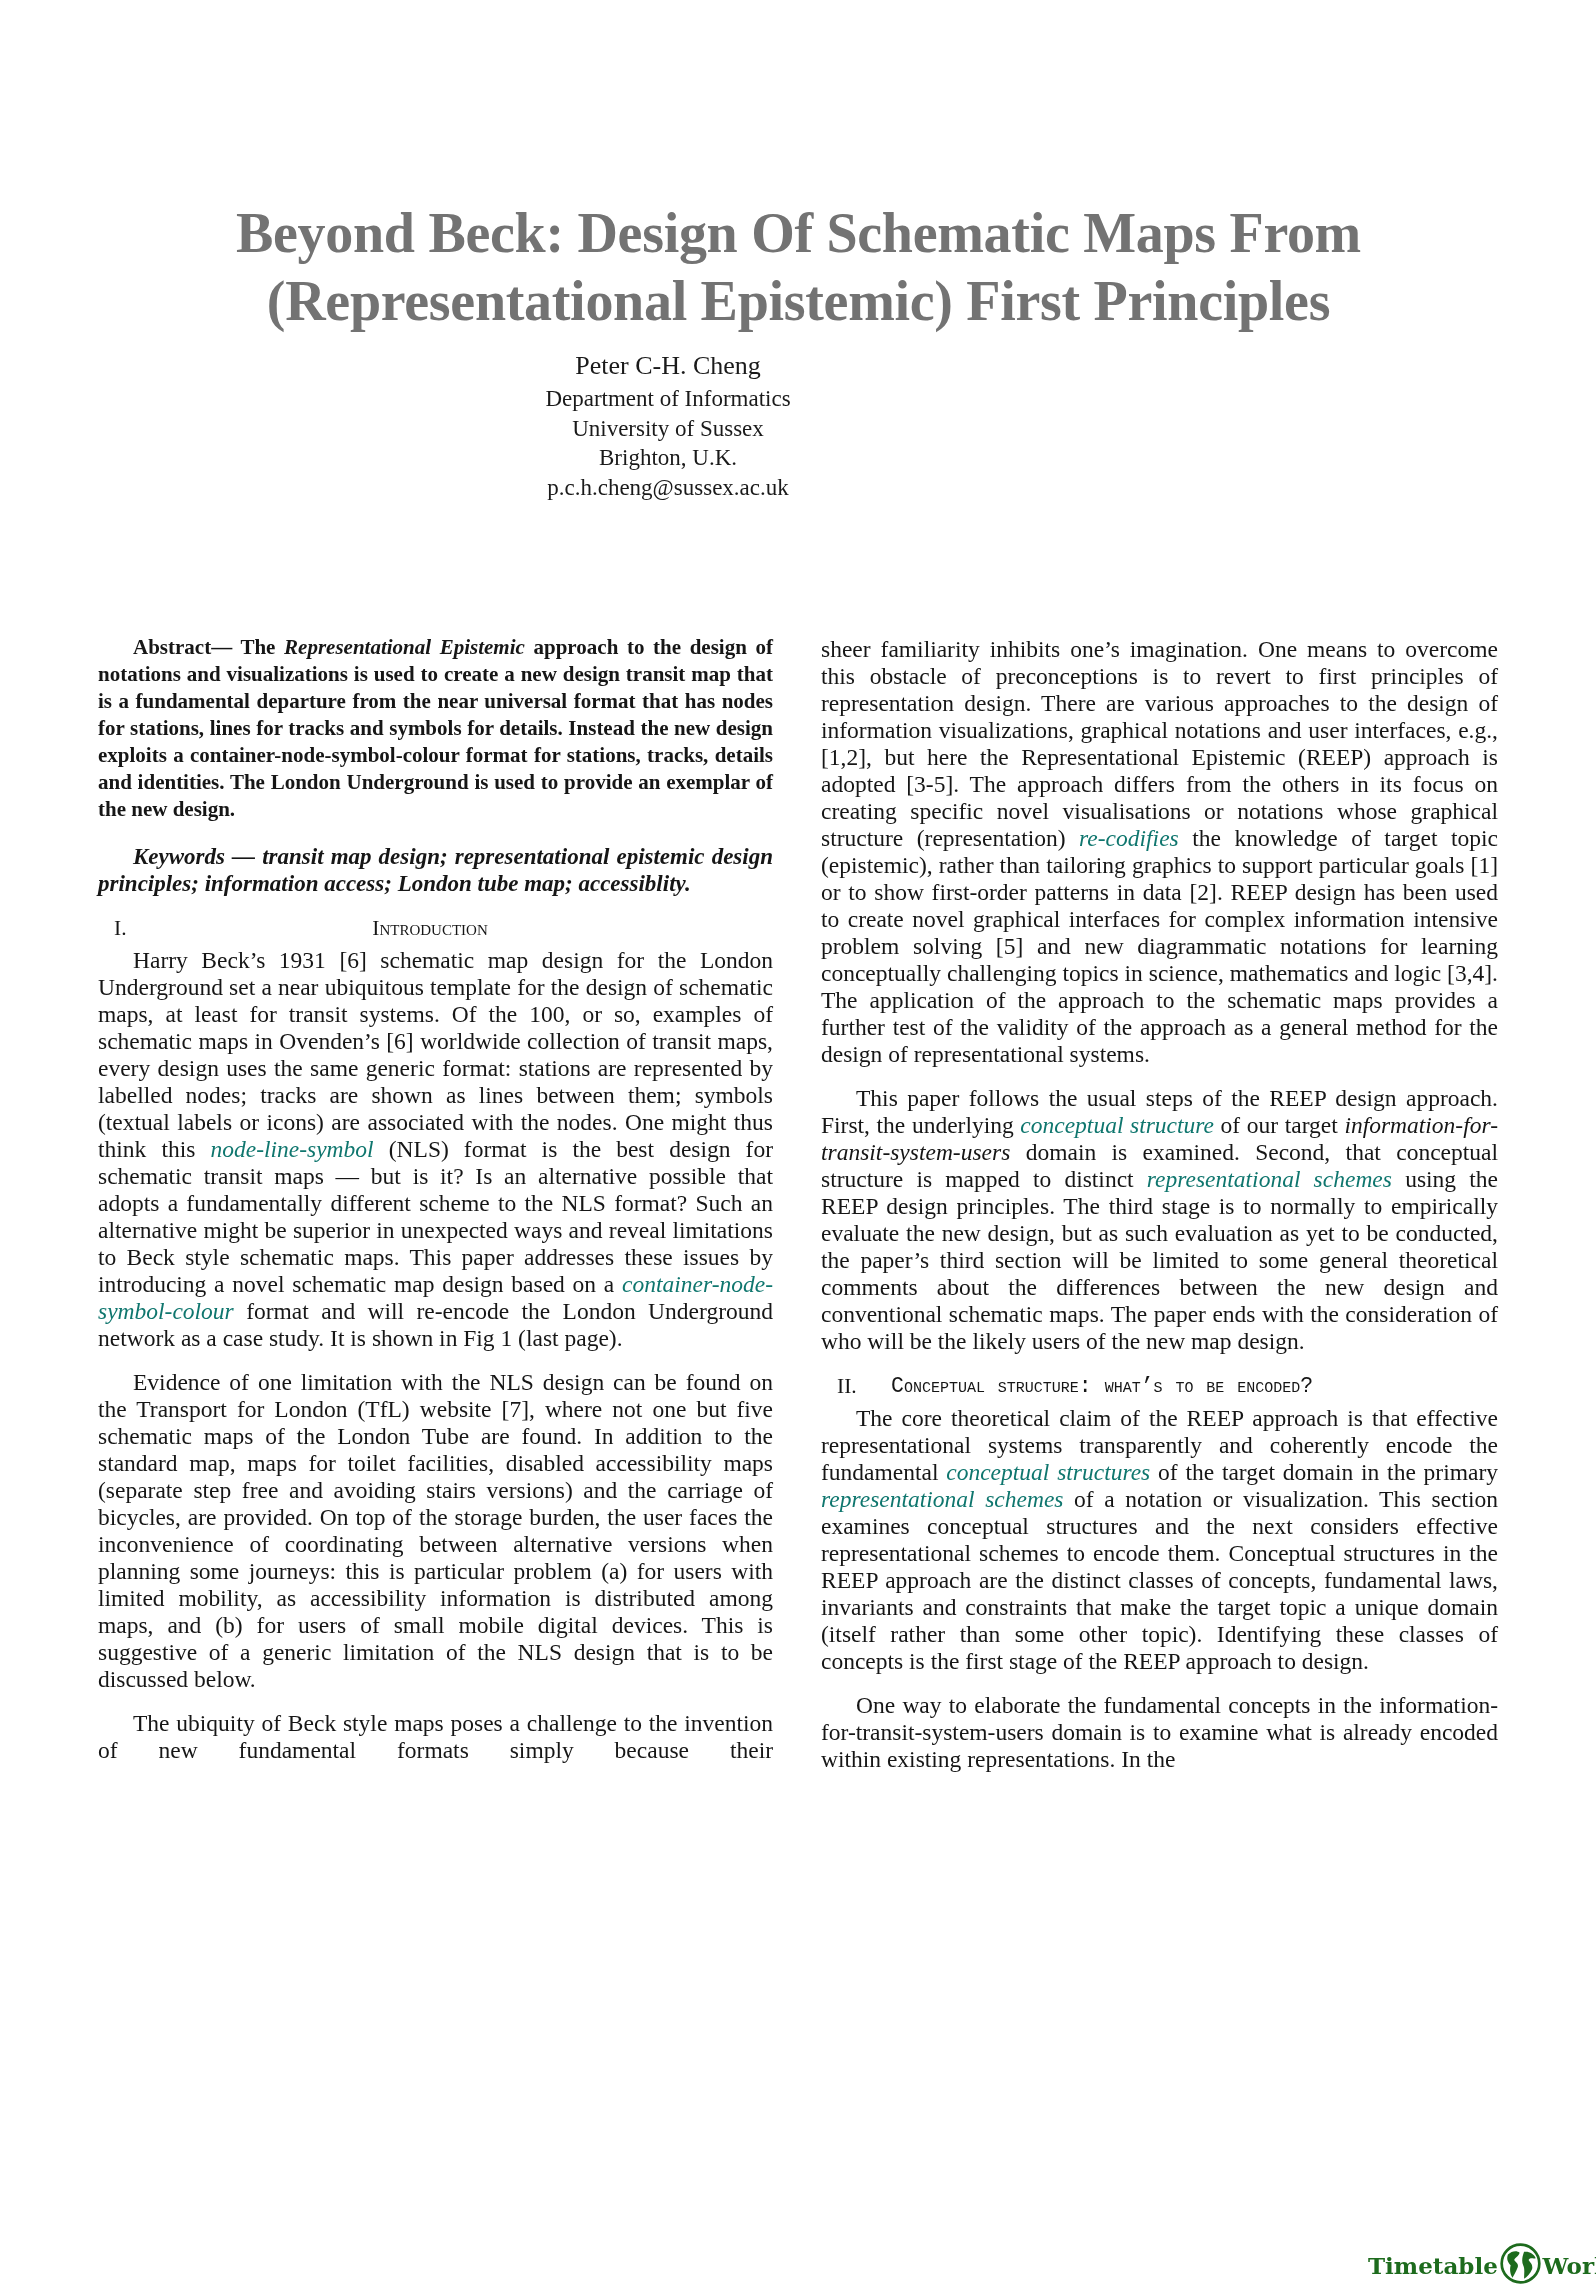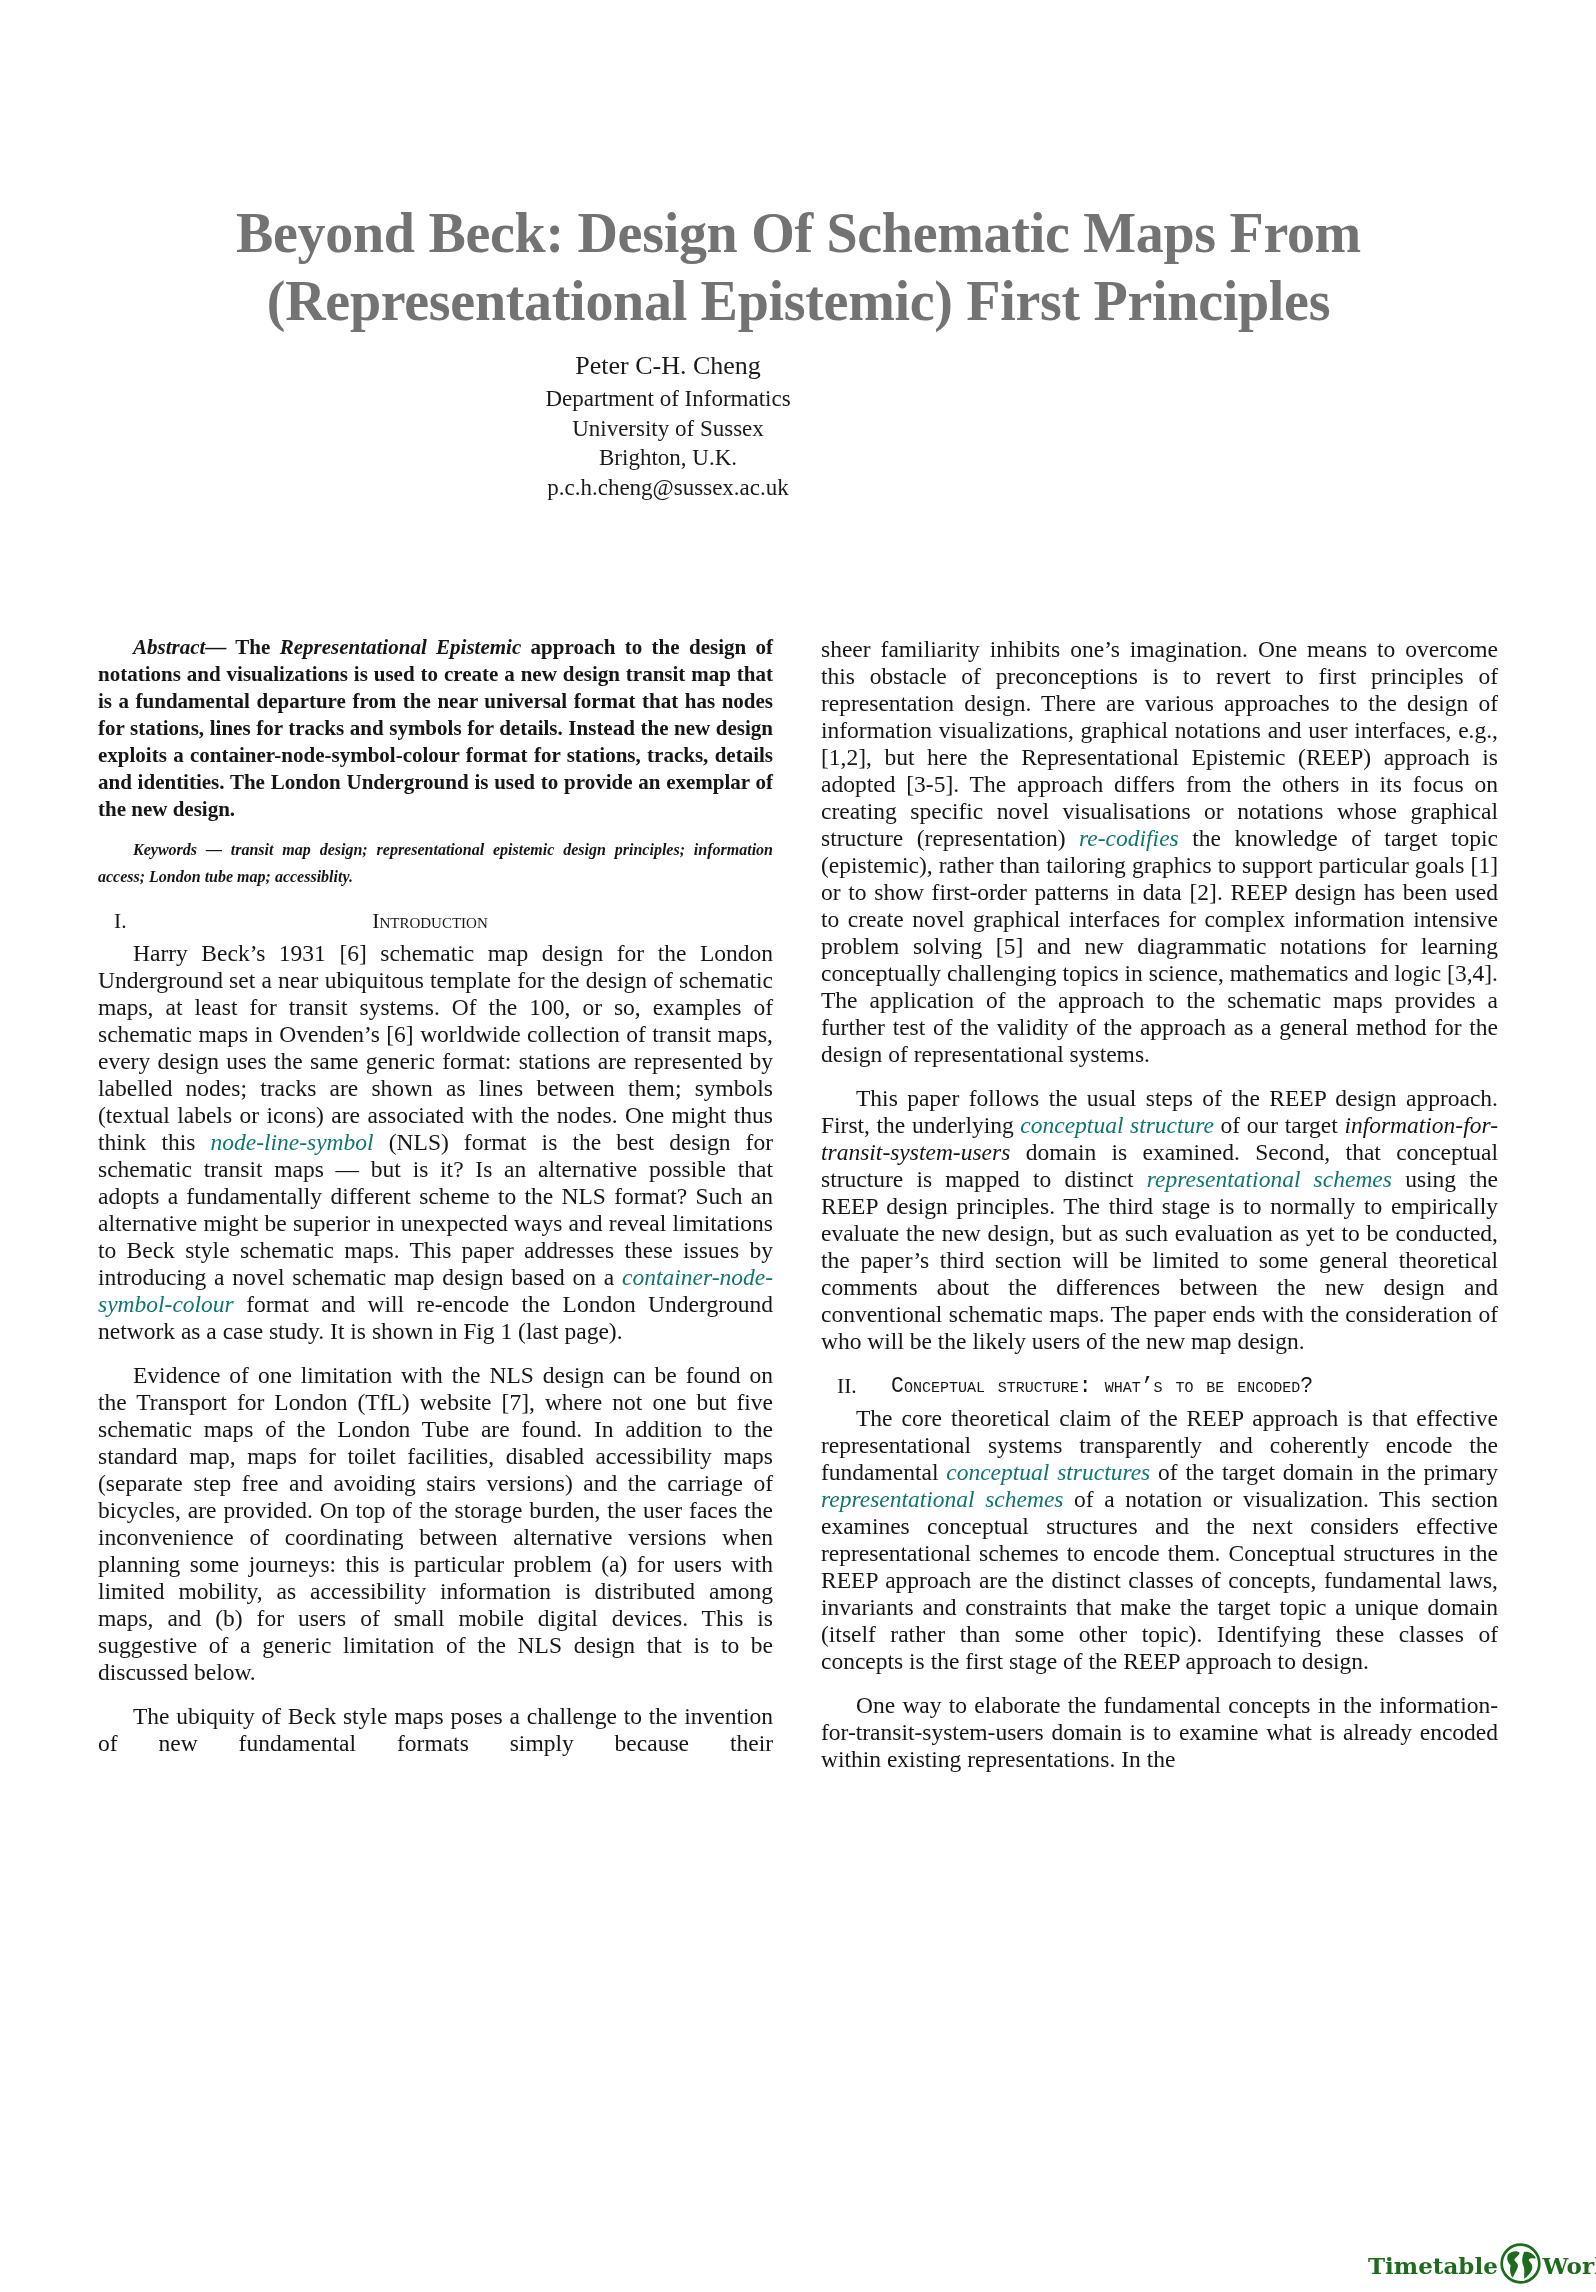--- a/index.html
+++ b/index.html
@@ -20,23 +20,23 @@
   .author-name { font-size: 26px; line-height: 36px; margin-bottom: 0px; }
   .col {
     position: absolute; top: 634px;
     font-size: 23.5px; line-height: 27px; text-align: justify; color: #161616;
   }
   .col.left { left: 98px; width: 675px; }
   .col.right { left: 821px; width: 677px; top: 636px; }
   p { margin: 0; }
   .indent { text-indent: 35px; }
   .abstract { font-weight: bold; font-size: 21px; line-height: 27px; }
-  .abstract .lead, .kw .lead { font-style: italic; }
+  .abstract .lead, .kw .lead { }
   .abstract .em { font-style: italic; }
-  .kw { font-weight: bold; font-style: italic; font-size: 16px; line-height: 27px; margin-top: 13px; }
+  .kw { font-weight: bold; font-style: italic; font-size: 23px; line-height: 27px; margin-top: 20px; }
   .gap { margin-top: 17px; }
   .section-heading {
     display: flex; font-size: 21.5px; line-height: 27px; text-align: left;
     font-variant: small-caps; margin-top: 18px; margin-bottom: 5.4px;
   }
   .section-heading .num { width: 54px; padding-left: 16px; font-variant: normal; }
   .section-heading.center .label { flex: 1; text-align: center; padding-right: 81px; }
   .section-heading.left-aligned .label { padding-left: 0; font-family: Liberation Mono, monospace; }
   .soft { font-style: italic; color: #0f766e; }
   .it { font-style: italic; }

